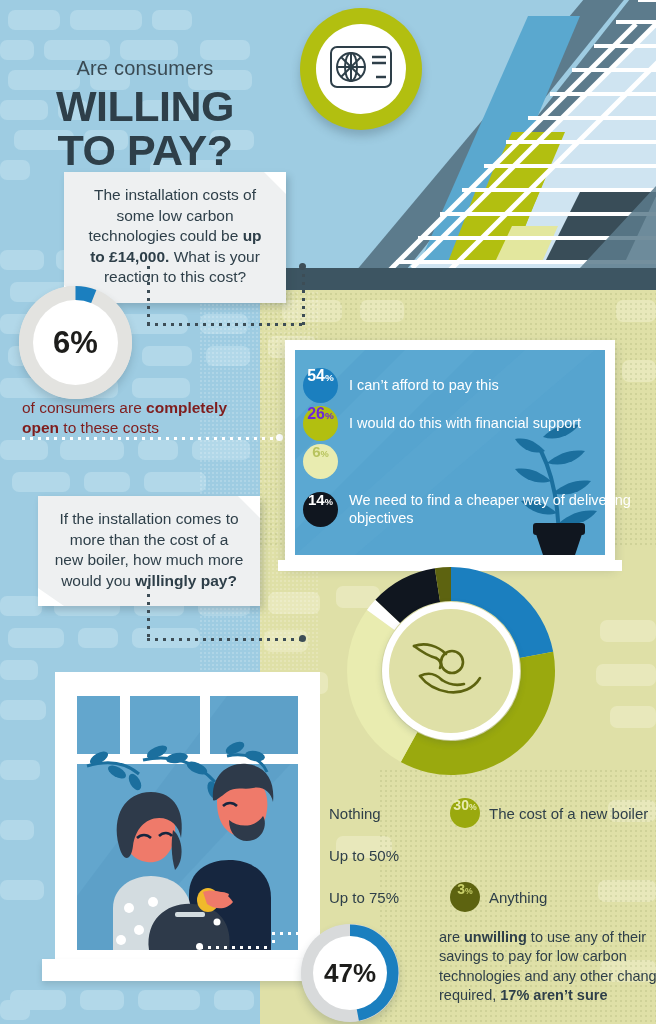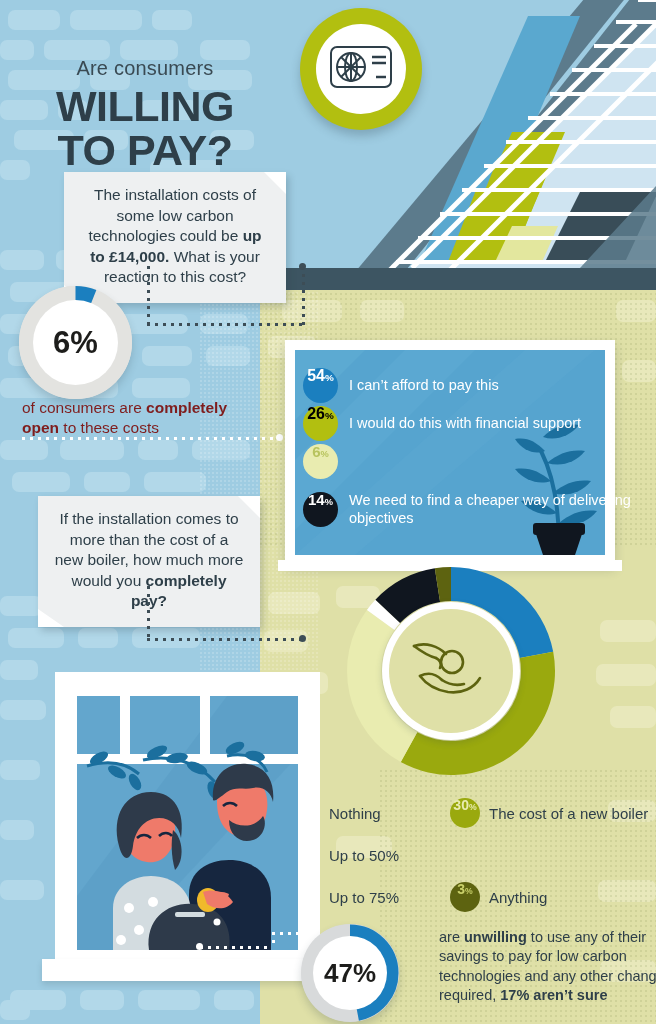--- a/index.html
+++ b/index.html
@@ -330,21 +330,21 @@
 
   <div class="ans-row" style="left:303px;top:368px;">
     <span class="badge" style="width:35px;height:35px;background:#1b7fbf;color:#ffffff;font-size:16px;">
       <span class="num">54</span>
         <span class="pc">%</span>
     </span>
     <span class="ans-label">I can’t afford to pay this</span>
   </div>
 
   <div class="ans-row" style="left:303px;top:406px;">
-    <span class="badge" style="width:35px;height:35px;background:#b2bf10;color:#000000;font-size:16px;">
+    <span class="badge" style="width:35px;height:35px;background:#b2bf10;color:#6d28d9;font-size:16px;">
       <span class="num">26</span>
         <span class="pc">%</span>
     </span>
     <span class="ans-label">I would do this with financial support</span>
   </div>
 
   <div class="ans-row" style="left:303px;top:444px;">
     <span class="badge" style="width:35px;height:35px;background:#e9ecb0;color:#b8c35e;font-size:15px;">
       <span class="num">6</span>
         <span class="pc">%</span>
@@ -353,21 +353,21 @@
 
   <div class="ans-row" style="left:303px;top:492px;">
     <span class="badge" style="width:35px;height:35px;background:#10161f;color:#ffffff;font-size:15px;">
       <span class="num">14</span>
         <span class="pc">%</span>
     </span>
     <span class="ans-label">We need to find a cheaper way of delivering objectives</span>
   </div>
 
   <div class="callout" id="callout2">
-    <div class="txt"><span>If the installation comes to more than the cost of a new boiler, how much more would you </span><b>completely pay?</b></div>
+    <div class="txt"><span>If the installation comes to more than the cost of a new boiler, how much more would you </span><b>willingly pay?</b></div>
   </div>
   <div class="dotline-v" style="left:147px;top:586px;height:54px;"></div>
   <div class="dotline-h" style="left:147px;top:638px;width:158px;"></div>
   <div class="dotdot" style="left:299px;top:635px;"></div>
 
   <div class="donut-wrap">
     <svg width="230" height="230" viewBox="0 0 230 230">
       <g transform="translate(115,115)">
 
         <path d="M 0 -104 A 104 104 0 0 1 102.2 -19.3 L 68.8 -13.0 A 70 70 0 0 0 0 -70 Z" fill="#1b7fbf"></path>

